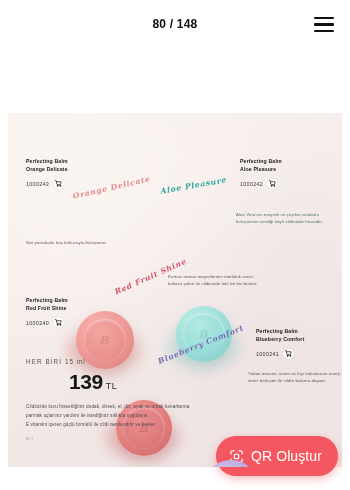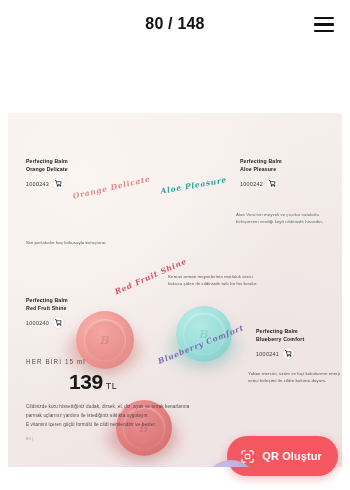--- a/index.html
+++ b/index.html
@@ -10,21 +10,21 @@
     overflow: hidden;
   }
   #app { position: relative; width: 350px; height: 490px; background: #fff; }
 
   
   .topbar {
     position: absolute; top: 0; left: 0; width: 350px; height: 48px;
     background: #fff; display: flex; align-items: center; justify-content: center;
   }
   .page-counter {
-    font-size: 16px; font-weight: bold; color: #111; letter-spacing: .2px;
+    font-size: 12px; font-weight: bold; color: #111; letter-spacing: .2px;
   }
   .hamburger {
     position: absolute; right: 16px; top: 17px;
     width: 20px; height: 15px; display: flex; flex-direction: column;
     justify-content: space-between; cursor: pointer;
   }
   .hamburger i { display: block; height: 2.2px; background: #111; border-radius: 1px; }
 
   
   .page-sheet {
@@ -133,21 +133,21 @@
   .page-num { font-size: 3.6px; color: #9b9190; margin-top: 6px; letter-spacing: .4px; }
 
   
   .qr-btn {
     position: absolute; right: 12px; bottom: 14px; height: 40px;
     padding: 0 16px 0 13px; border-radius: 20px;
     background: #f4575f; color: #fff; border: none; cursor: pointer;
     display: flex; align-items: center; gap: 7px;
     box-shadow: 0 3px 10px rgba(244,87,95,.40);
   }
-  .qr-btn .label { font-size: 11px; font-weight: bold; letter-spacing: .1px; }
+  .qr-btn .label { font-size: 14px; font-weight: normal; letter-spacing: .1px; }
   .qr-btn svg { width: 15px; height: 15px; display: block; }
 </style>
 </head>
 <body>
 
 <div id="app">
 
   <div class="topbar">
     <span class="page-counter">80 / 148</span>
     <div class="hamburger">

